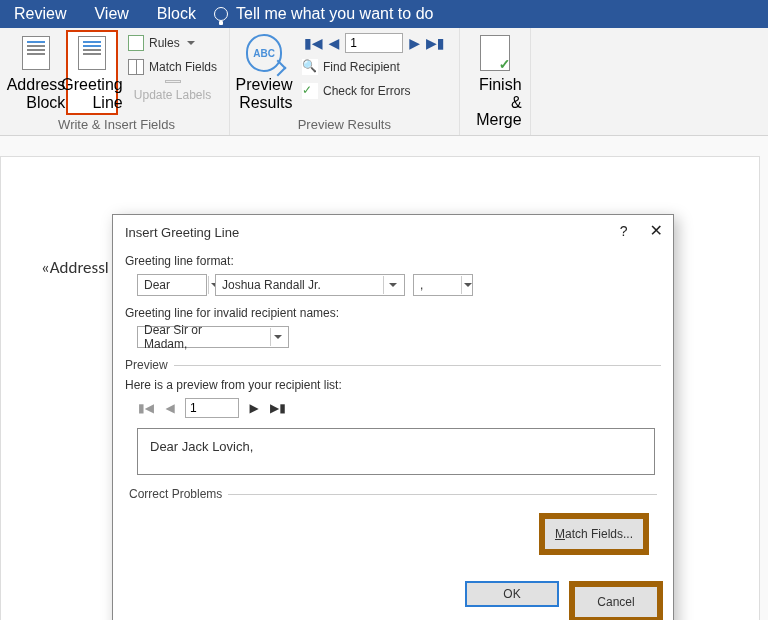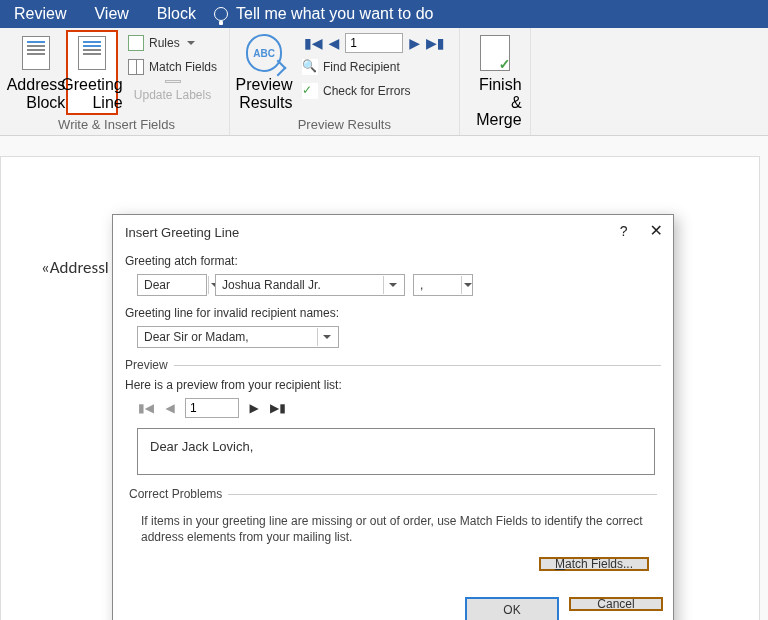--- a/index.html
+++ b/index.html
@@ -197,21 +197,21 @@
     padding:0 4px 0 6px; cursor:pointer;gap:32px;
   }
   .combo .dd {
     width:17px; height:18px; border-left:1px solid #ccc; display:flex;
     align-items:center; justify-content:center; margin-left:6px;
   }
   .combo .dd .dd-caret { border-top-color:#555; }
   .c-salut { width:70px; }
   .c-name { width:190px; }
   .c-punct { width:60px; }
-  .c-invalid { width:202px; }
+  .c-invalid { width:152px; }
 
   .preview-sep {
     display:flex; align-items:center; gap:6px; color:#444; margin:6px 0 6px 0;
   }
   .preview-sep .line { flex:1; height:1px; background:#ccc; }
 
   .nav-strip {
     display:flex; align-items:center; gap:6px; margin:6px 0 10px 12px;
   }
   .nav-strip .btn {
@@ -236,21 +236,21 @@
   }
   .match-btn-row {
     display:flex; justify-content:flex-end; padding:6px 8px 2px 0;
   }
 
   .dlg-buttons {
     display:flex; justify-content:flex-end; gap:10px;
     padding:4px 10px 12px 0;
   }
   .btn-std {
-    width:94px; height:14px; background:#e1e1e1; border:2px solid #a16207;
+    width:94px; height:42px; background:#e1e1e1; border:6px solid #a16207;
     display:flex; align-items:center; justify-content:center; font-size:12px;
     cursor:pointer;
   }
   .btn-std.primary { border:2px solid #2b7cd3; width:94px; height:26px; }
   .underline-accesskey { text-decoration: underline; }
 </style>
 </head>
 <body>
 
 <div class="menubar">
@@ -350,21 +350,21 @@
 <div class="dialog">
   <div class="dlg-titlebar">
     <span class="dlg-title">Insert Greeting Line</span>
     <div class="dlg-ctrls">
       <span class="dlg-help">?</span>
       <span class="dlg-close">✕</span>
     </div>
   </div>
 
   <div class="dlg-body">
-    <div class="dlg-label">Greeting atch format:</div>
+    <div class="dlg-label">Greeting line format:</div>
     <div class="row">
       <div class="combo c-salut">
         <span>Dear </span>
         <span class="dd">
             <span class="dd-caret"></span>
           </span>
       </div>
       <div class="combo c-name">
         <span>Joshua Randall Jr.</span>
         <span class="dd">
@@ -403,21 +403,20 @@
     </div>
     <div class="preview-box">
       <span>Dear Jack Lovich,</span>
     </div>
 
     <div class="correct-box">
       <div class="preview-sep">
         <span>Correct Problems</span>
         <div class="line"></div>
       </div>
-      <div class="correct-body">If items in your greeting line are missing or out of order, use Match Fields to identify the correct address elements from your mailing list.</div>
       <div class="match-btn-row">
         <div class="btn-std" style="width:110px">
           <span><span class="underline-accesskey">M</span><span>atch Fields...</span></span>
         </div>
       </div>
     </div>
   </div>
 
   <div class="dlg-buttons">
     <div class="btn-std primary">OK</div>

